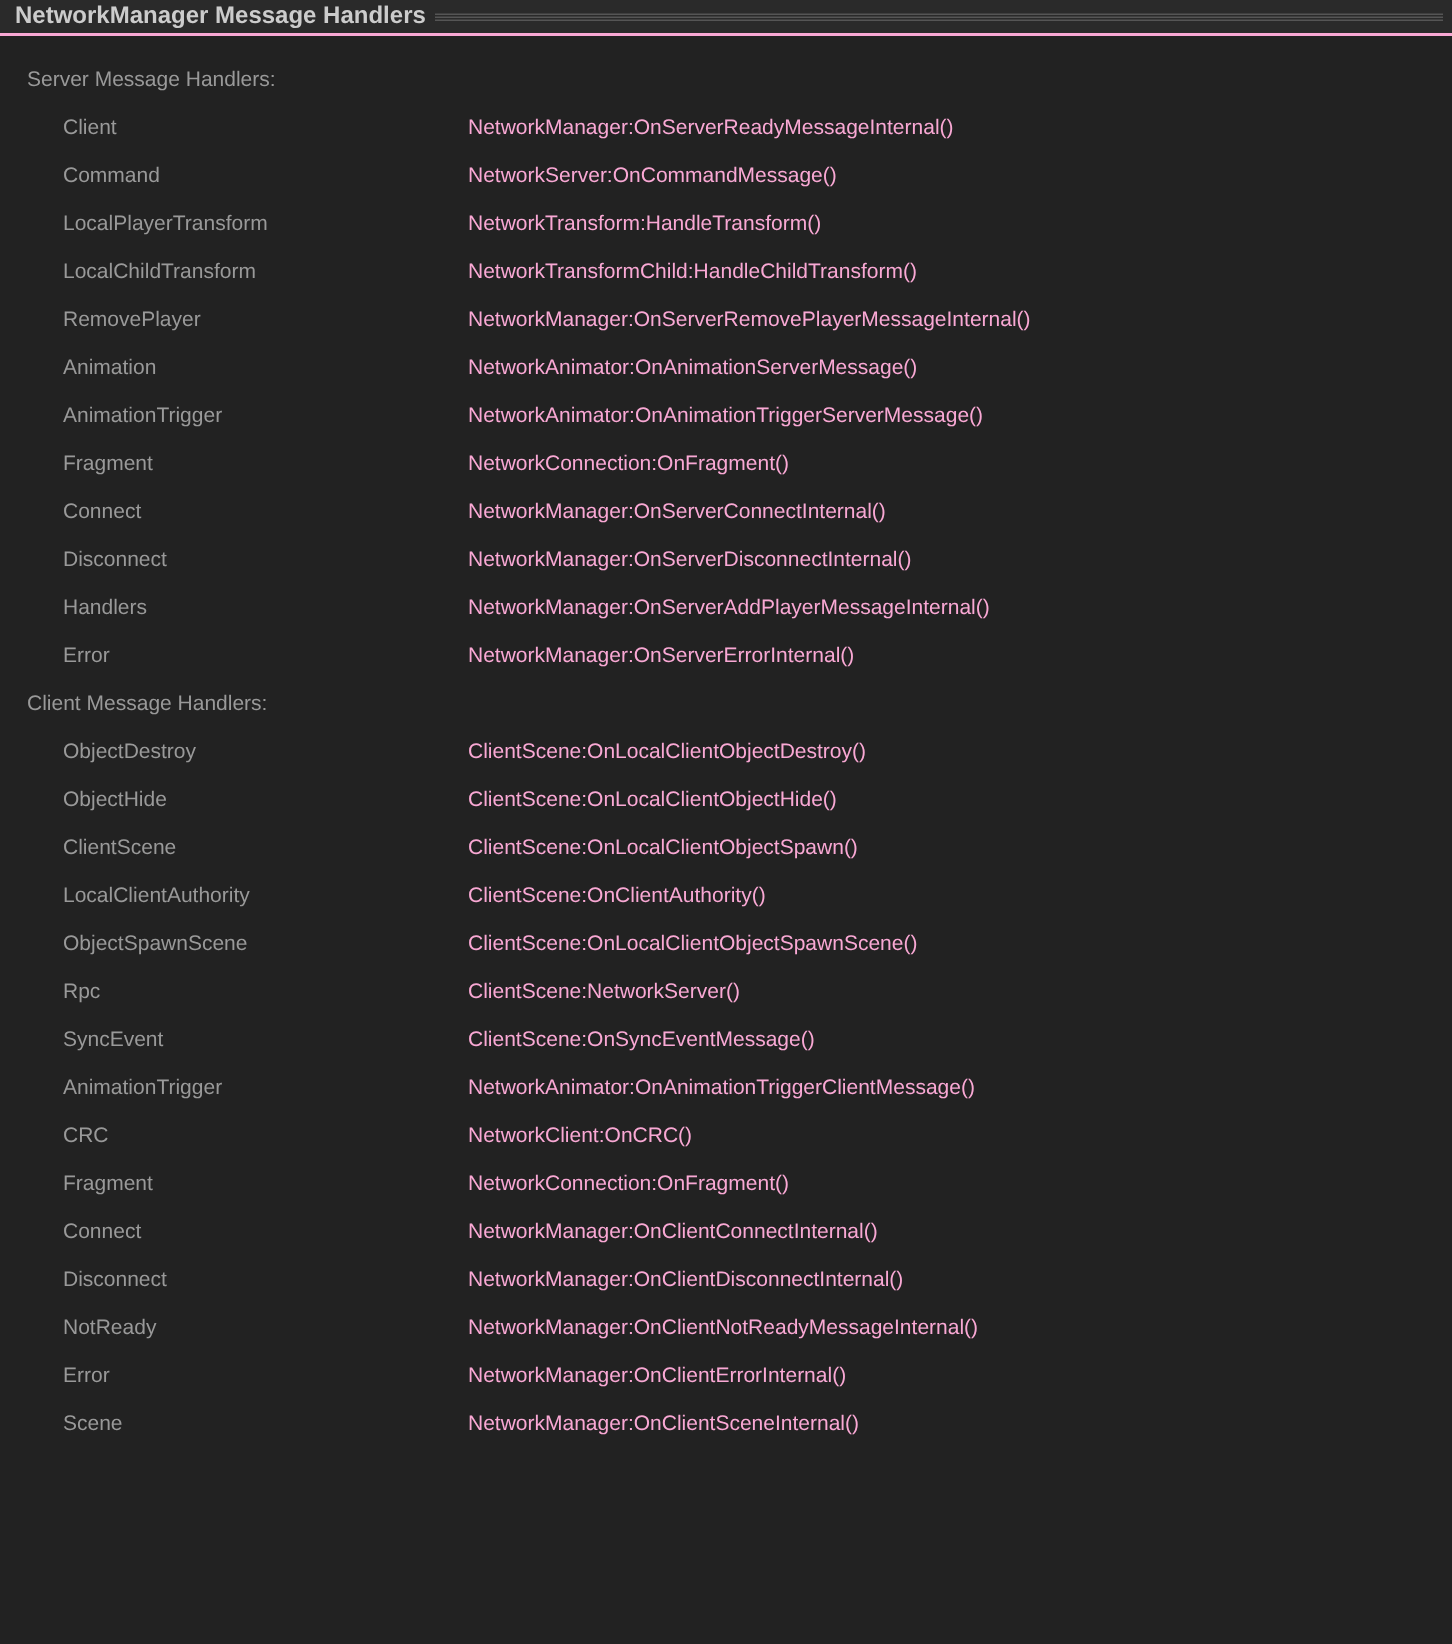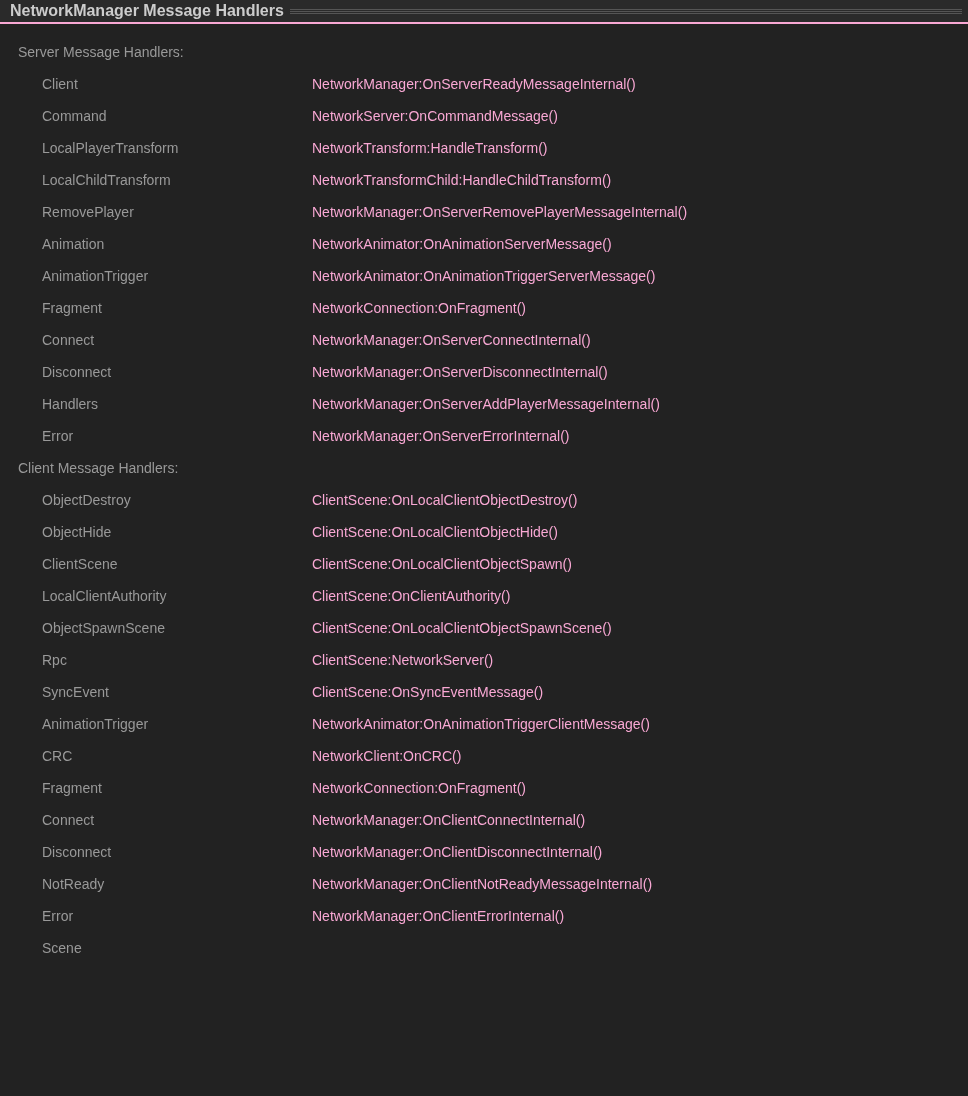--- a/index.html
+++ b/index.html
@@ -195,16 +195,17 @@
         <div class="row">
           <div class="col-name">NotReady</div>
           <div class="col-handler">NetworkManager:OnClientNotReadyMessageInternal()</div>
         </div>
         <div class="row">
           <div class="col-name">Error</div>
           <div class="col-handler">NetworkManager:OnClientErrorInternal()</div>
         </div>
         <div class="row">
           <div class="col-name">Scene</div>
+          <div class="col-handler">NetworkManager:OnClientSceneInternal()</div>
         </div>
       </div>
   </div>
 </div>
 
 </body></html>

